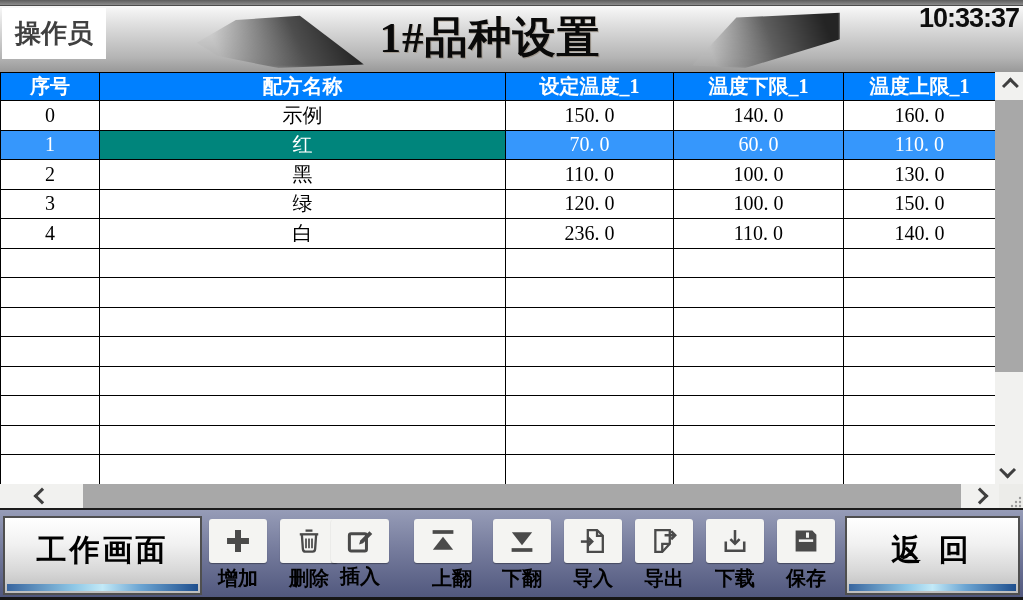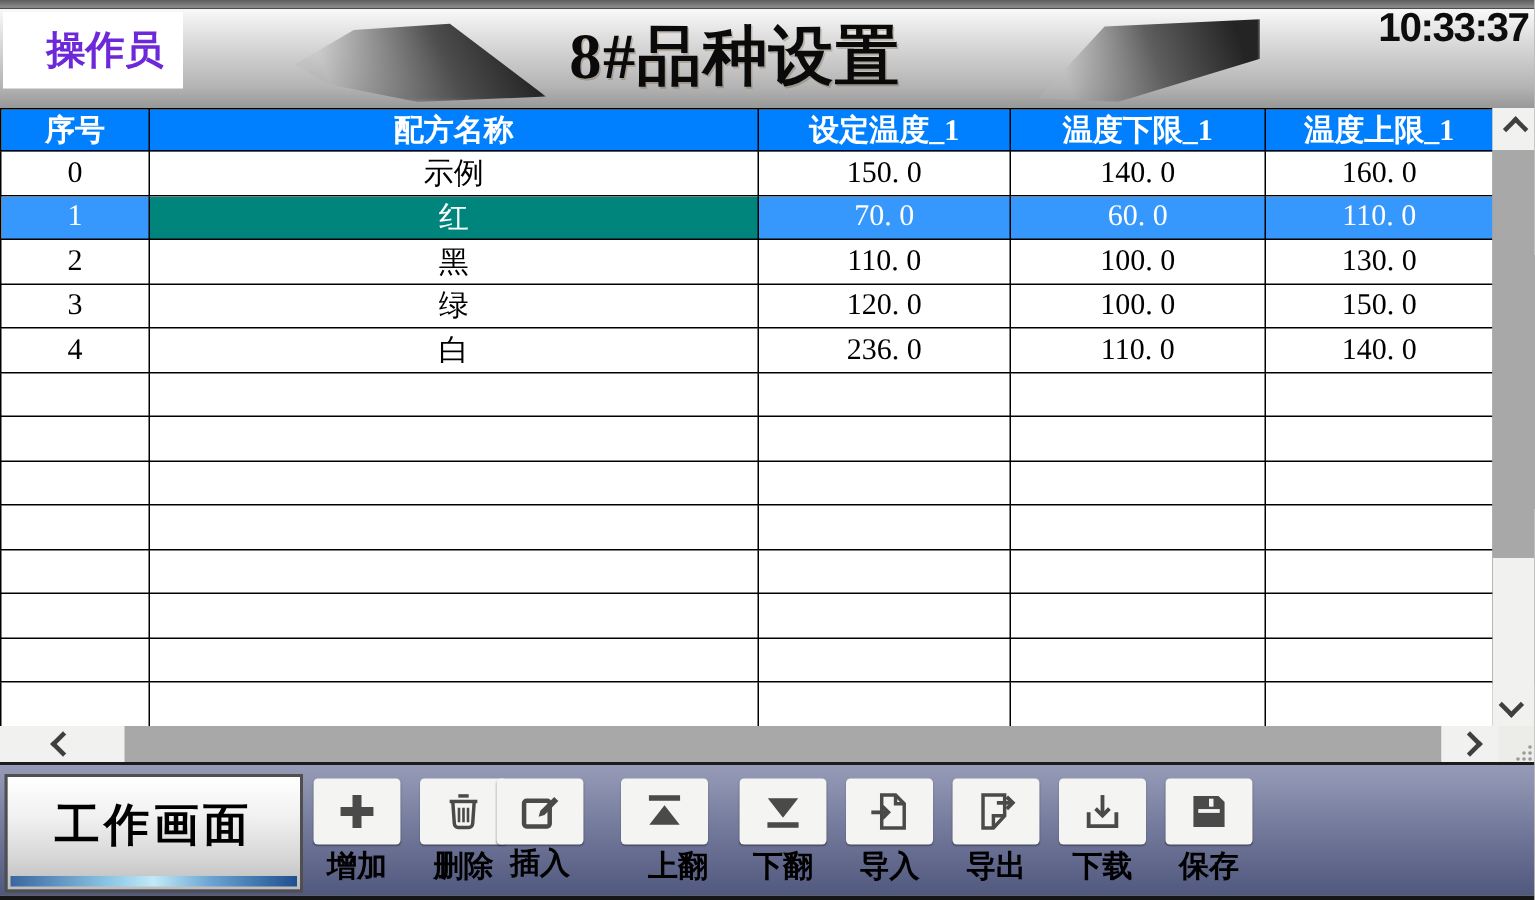--- a/index.html
+++ b/index.html
@@ -14,21 +14,21 @@
   .wedge-left{position:absolute;left:186px;top:8px;width:178px;height:60px;
               background:linear-gradient(245deg,#1f1f1f 10%,#4e4e4e 40%,rgba(160,160,160,0.12) 80%);
               clip-path:polygon(6% 58%,28% 20%,64% 13%,100% 94%,52% 100%,18% 80%);
               filter:blur(1.4px);}
   .wedge-right{position:absolute;left:692px;top:8px;width:148px;height:60px;
                background:linear-gradient(250deg,#242424 12%,#5f5f5f 48%,rgba(190,190,190,0.18) 85%);
                clip-path:polygon(0 96%,30% 16%,100% 8%,100% 52%,36% 100%);
                filter:blur(1.2px);}
   .operator-box{position:absolute;left:2px;top:8px;width:104px;height:51px;background:#ffffff;
                 display:flex;align-items:center;justify-content:center;
-                font-size:26px;font-weight:bold;color:#6d28d9;padding-left:16px;}
+                font-size:26px;font-weight:bold;color:#404040;}
   .page-title{position:absolute;left:320px;top:9px;width:340px;text-align:center;
               font-size:43px;font-weight:bold;color:#0a0a0a;letter-spacing:1px;
               text-shadow:1px 1px 0 rgba(90,60,20,0.25);}
   .datetime{position:absolute;right:4px;top:2px;text-align:right;
             font-family:"Liberation Sans","DejaVu Sans",sans-serif;
             font-weight:bold;font-size:27px;line-height:1.2;color:#0d0d0d;letter-spacing:-1px;}
 
   
   .table-wrap{position:absolute;left:0;top:72px;width:996px;height:412px;overflow:hidden;background:#fff;}
   table.recipe{border-collapse:collapse;table-layout:fixed;width:995px;}
@@ -144,21 +144,21 @@
 
 <div class="screen">
 
   <div class="top-bar">
     <div class="top-edge"></div>
     <div class="wedge-left"></div>
     <div class="wedge-right"></div>
     <div class="operator-box">
       <span>操作员</span>
     </div>
-    <div class="page-title">8#品种设置</div>
+    <div class="page-title">1#品种设置</div>
     <div class="datetime">
       <div>10:33:37</div>
     </div>
   </div>
 
   <div class="table-wrap">
     <table class="recipe">
       <colgroup>
         <col style="width:99px">
           <col style="width:406px">
@@ -372,15 +372,18 @@
         </div>
         <div class="tool-btn" style="left: 777px;">
           <div class="tool-icon">
             <svg width="30" height="30" viewBox="0 0 26 26">
               <use href="#sym-save"></use>
             </svg>
           </div>
           <div class="tool-label">保存</div>
         </div>
       </div>
+    <button class="nav-btn back">
+      <span>返 回</span>
+    </button>
   </div>
 
 </div>
 
 </body></html>

